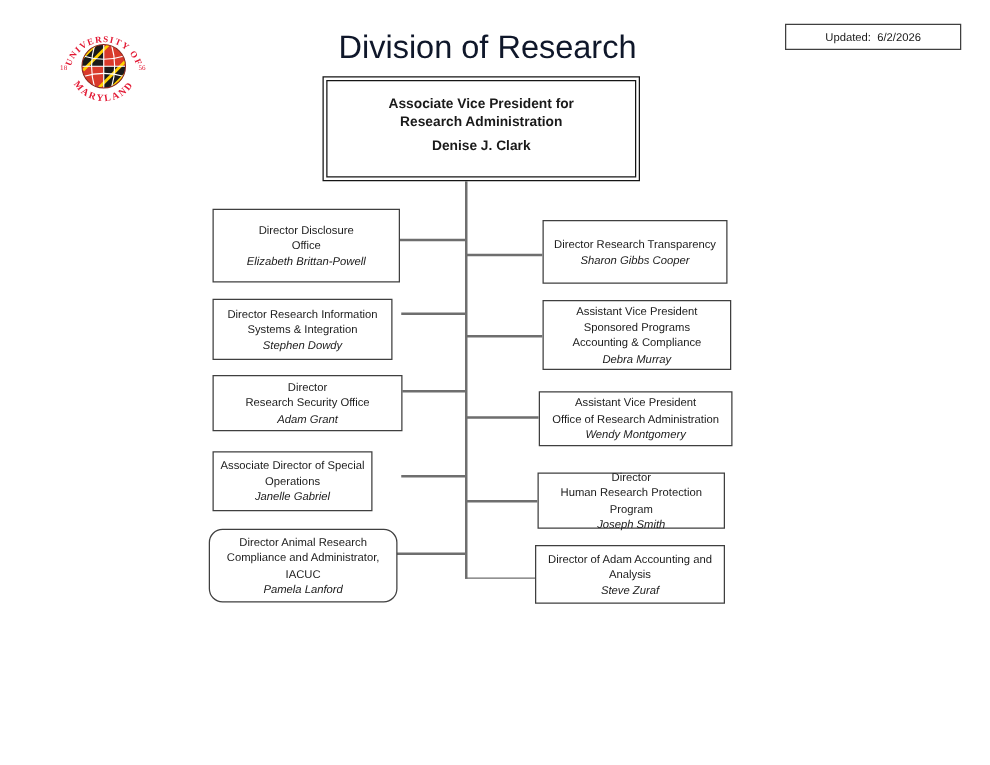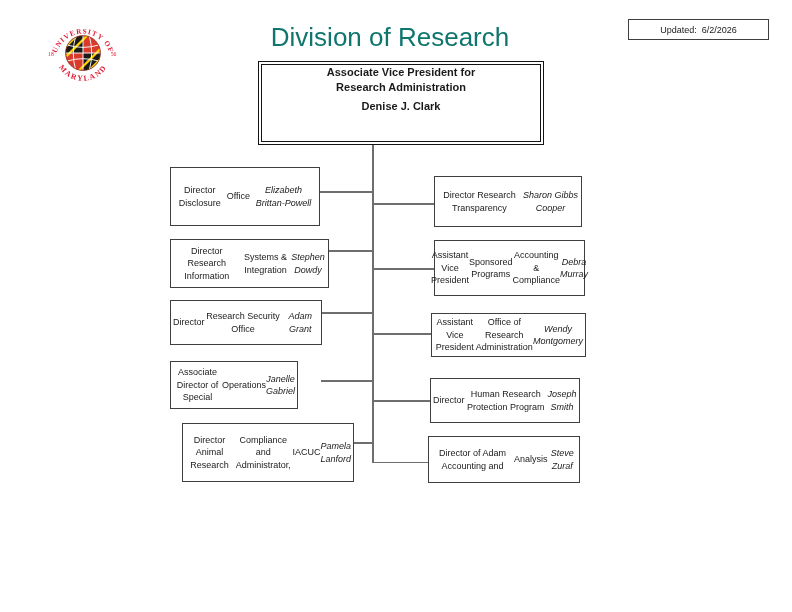--- a/index.html
+++ b/index.html
@@ -13,21 +13,21 @@
     overflow: hidden;
   }
 
   
   .page-title {
     position: absolute;
     top: 22px; left: 0; width: 780px;
     text-align: center;
     font-size: 26px;
     font-weight: 400;
-    color: #0f766e;
+    color: #0f172a;
   }
 
   
   .updated-box {
     position: absolute;
     left: 628px; top: 19px;
     width: 141px; height: 21px;
     border: 1px solid #3f3f3f;
     box-sizing: border-box;
     display: flex; align-items: center; justify-content: center;
@@ -35,56 +35,57 @@
     white-space: pre;
   }
 
   
   .logo { position: absolute; left: 44px; top: 13px; width: 78px; height: 78px; }
 
   
   .root-box {
     position: absolute;
     left: 261px; top: 64px;
-    width: 280px; height: 78px;
+    width: 248px; height: 78px;
     box-sizing: border-box;
     border: 1px solid #141414;
     outline: 1px solid #141414;
     outline-offset: 2px;
     background: #fff;
     text-align: center;
     font-size: 11px;
     font-weight: bold;
     line-height: 15px;
+    padding-top: 11px;
   }
   .root-box .person { margin-top: 4px; }
 
   
   .obox {
     position: absolute;
     box-sizing: border-box;
     border: 1px solid #3f3f3f;
     background: #fff;
     display: flex;
-    flex-direction: row;
+    flex-direction: column;
     justify-content: center;
     align-items: center;
     text-align: center;
     font-size: 9px;
     line-height: 12.5px;
     color: #1a1a1a;
     padding: 2px;
   }
   .obox .bp { font-style: italic; }
 
   .l1 { left: 170px; top: 167px; width: 150px; height: 59px; }
-  .l2 { left: 170px; top: 239px; width: 159px; height: 49px; }
+  .l2 { left: 170px; top: 239px; width: 144px; height: 49px; }
   .l3 { left: 170px; top: 300px; width: 152px; height: 45px; }
   .l4 { left: 170px; top: 361px; width: 128px; height: 48px; }
-  .l5 { left: 182px; top: 423px; width: 172px; height: 59px; }
+  .l5 { left: 167px; top: 423px; width: 151px; height: 59px; border-radius: 11px; }
   .r1 { left: 434px; top: 176px; width: 148px; height: 51px; }
   .r2 { left: 434px; top: 240px; width: 151px; height: 56px; }
   .r3 { left: 431px; top: 313px; width: 155px; height: 44px; }
   .r4 { left: 430px; top: 378px; width: 150px; height: 45px; }
   .r5 { left: 428px; top: 436px; width: 152px; height: 47px; }
 
   
   .vline, .hline { position: absolute; background: #6e6e6e; }
   .trunk { left: 372px; top: 145px; width: 1.5px; height: 318px; }
   .cl1 { left: 320px; top: 191px; width: 53px; height: 1.5px; }

